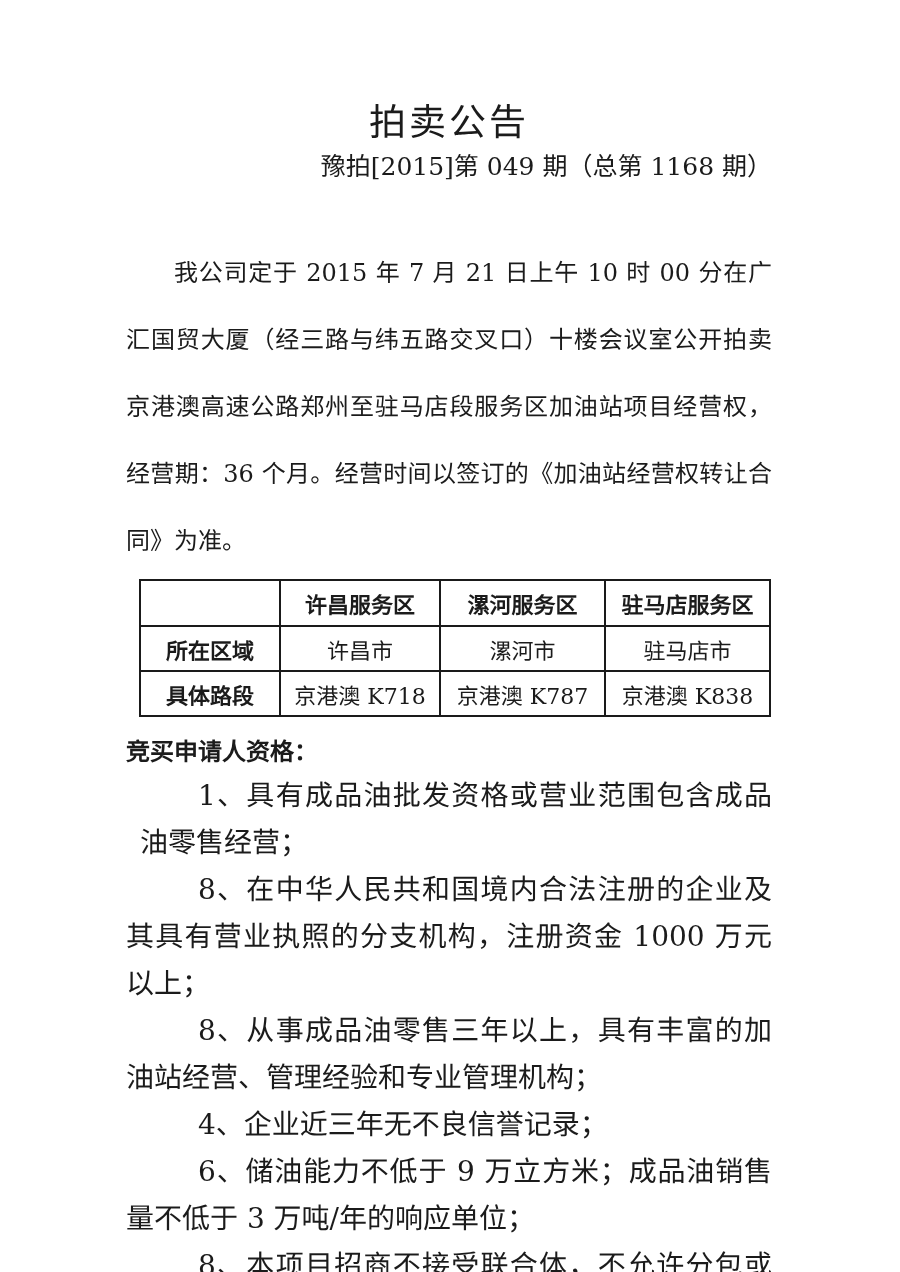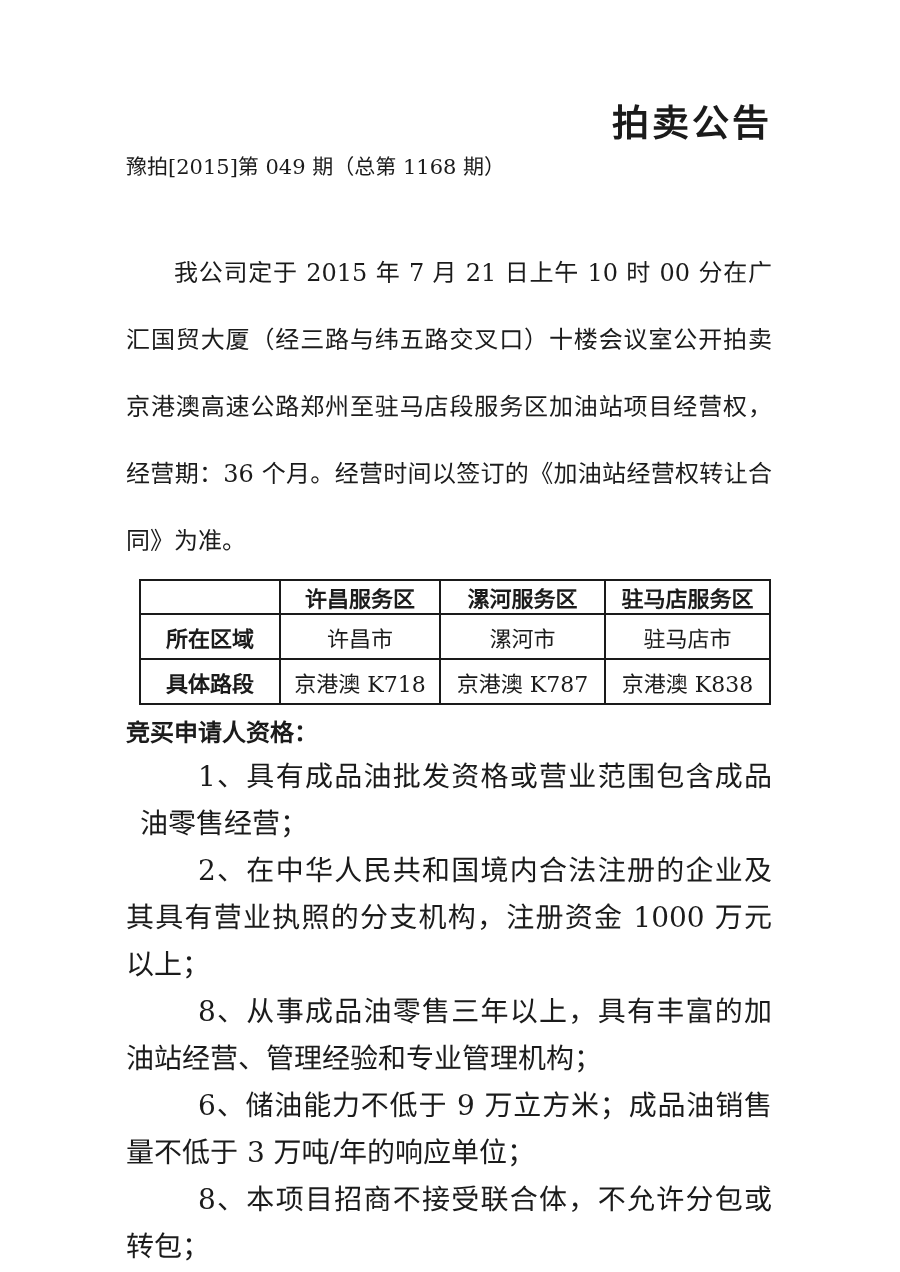--- a/index.html
+++ b/index.html
@@ -13,28 +13,28 @@
   }
   .page {
     width: 900px;
     height: 1272px;
     padding: 100px 128px 0 126px;
     background: #ffffff;
     overflow: hidden;
   }
   .doc-title {
     font-size: 37px;
-    font-weight: bold;
-    text-align: right;
+    font-weight: normal;
+    text-align: center;
     letter-spacing: 3px;
     line-height: 46px;
   }
   .doc-subtitle {
-    font-size: 21px;
-    text-align: left;
+    font-size: 25px;
+    text-align: right;
     line-height: 34px;
     margin-top: 4px;
   }
   .intro {
     margin-top: 56px;
     font-size: 24px;
     line-height: 67px;
     text-align: justify;
     text-indent: 2em;
     margin-bottom: 4px;
@@ -48,27 +48,27 @@
   table.services td {
     border: 2px solid #1a1a1a;
     text-align: center;
     vertical-align: middle;
     font-size: 22px;
     padding: 0 2px;
     height: 45px;
     overflow: hidden;
     white-space: nowrap;
   }
-  table.services tr.head td { height: 34px; font-weight: bold; }
+  table.services tr.head td { height: 46px; font-weight: bold; }
   table.services td.rowlabel { font-weight: bold; border-radius: 17px; }
   .qual-heading {
     font-size: 24px;
     font-weight: bold;
     line-height: 40px;
-    margin-top: 8px;
+    margin-top: 15px;
   }
   .qual-item {
     font-size: 28px;
     line-height: 47px;
     text-align: justify;
     text-indent: 72px;
   }
   .qual-item.first {
     margin-left: 14px;
     text-indent: 58px;
@@ -110,18 +110,19 @@
         <td>京港澳 K718</td>
         <td>京港澳 K787</td>
         <td>京港澳 K838</td>
       </tr>
     </tbody>
   </table>
 
   <div class="qual-heading">竞买申请人资格：</div>
 
   <p class="qual-item first">1、具有成品油批发资格或营业范围包含成品油零售经营；</p>
-  <p class="qual-item">2、在中华人民共和国境内合法注册的企业及其具有营业执照的分支机构，注册资金 1000 万元以上；</p>
+  <p class="qual-item">8、在中华人民共和国境内合法注册的企业及其具有营业执照的分支机构，注册资金 1000 万元以上；</p>
   <p class="qual-item">8、从事成品油零售三年以上，具有丰富的加油站经营、管理经验和专业管理机构；</p>
+  <p class="qual-item">4、企业近三年无不良信誉记录；</p>
   <p class="qual-item">6、储油能力不低于 9 万立方米；成品油销售量不低于 3 万吨/年的响应单位；</p>
   <p class="qual-item">8、本项目招商不接受联合体，不允许分包或转包；</p>
 
 </div>
 
 </body></html>

